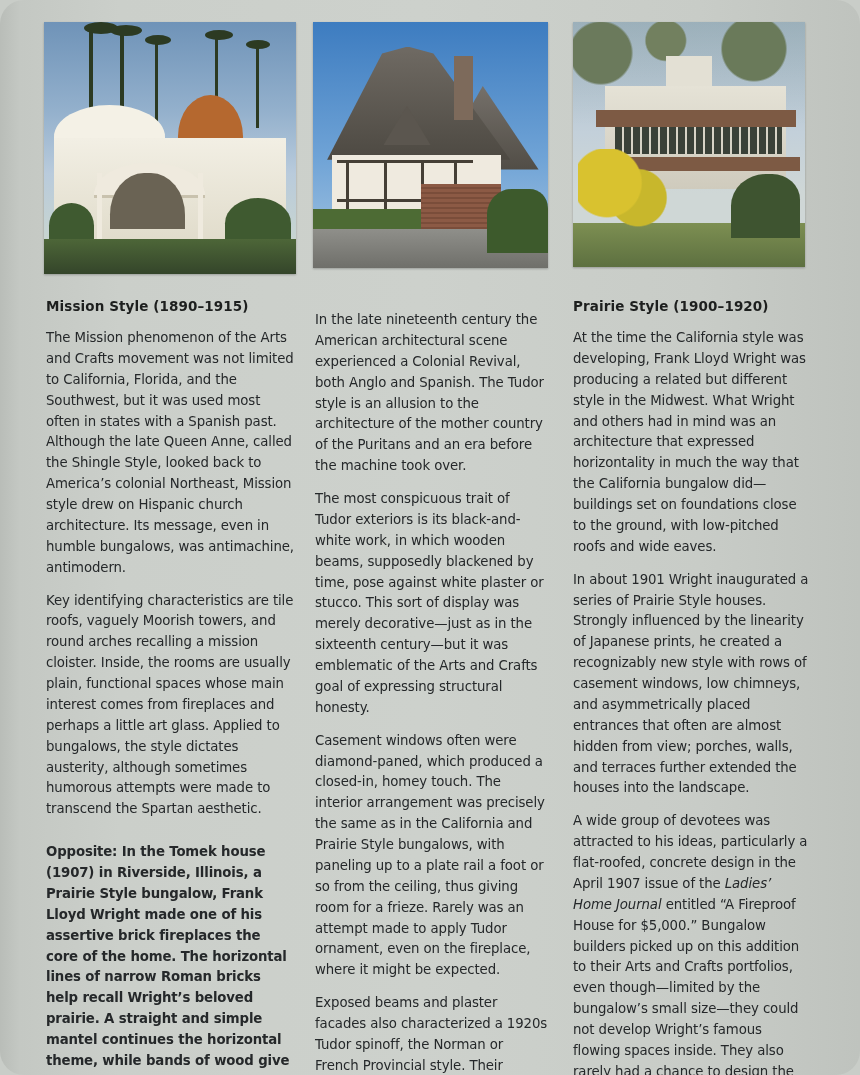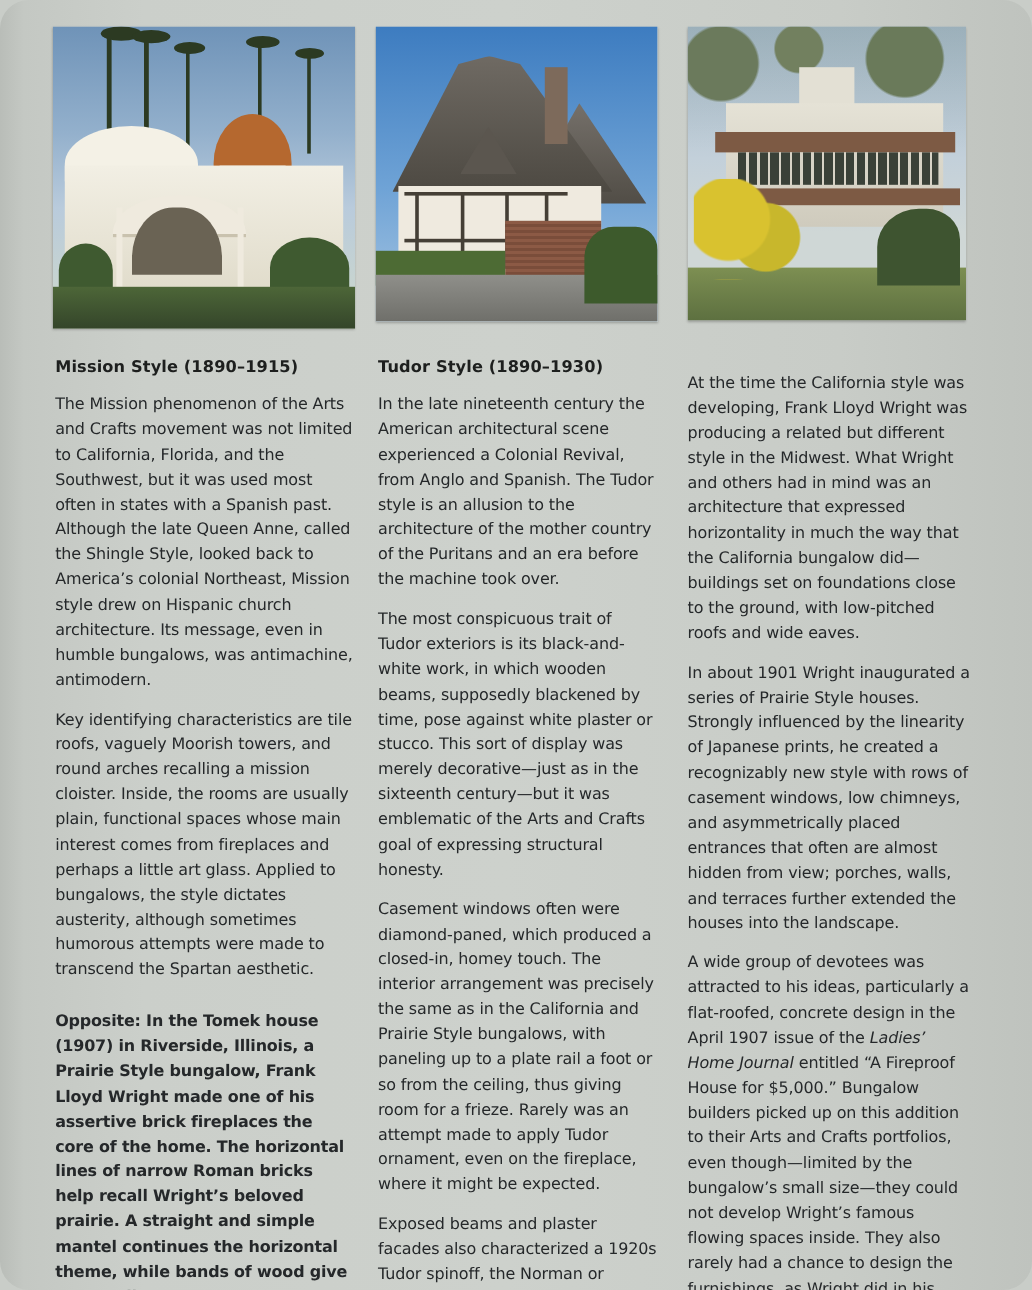--- a/index.html
+++ b/index.html
@@ -278,28 +278,28 @@
     <div class="cols">
 
       <div class="col c1">
         <div class="style-head">Mission Style (1890–1915)</div>
         <p class="body">The Mission phenomenon of the Arts and Crafts movement was not limited to California, Florida, and the Southwest, but it was used most often in states with a Spanish past. Although the late Queen Anne, called the Shingle Style, looked back to America’s colonial Northeast, Mission style drew on Hispanic church architecture. Its message, even in humble bungalows, was antimachine, antimodern.</p>
         <p class="body">Key identifying characteristics are tile roofs, vaguely Moorish towers, and round arches recalling a mission cloister. Inside, the rooms are usually plain, functional spaces whose main interest comes from fireplaces and perhaps a little art glass. Applied to bungalows, the style dictates austerity, although sometimes humorous attempts were made to transcend the Spartan aesthetic.</p>
         <p class="body caption">Opposite: In the Tomek house (1907) in Riverside, Illinois, a Prairie Style bungalow, Frank Lloyd Wright made one of his assertive brick fireplaces the core of the home. The horizontal lines of narrow Roman bricks help recall Wright’s beloved prairie. A straight and simple mantel continues the horizontal theme, while bands of wood give the small house a sense of flowing space.</p>
       </div>
 
       <div class="col c2">
-        <div class="style-head">Tudor Style (1890–1930)</div>
-        <p class="body">In the late nineteenth century the American architectural scene experienced a Colonial Revival, from Anglo and Spanish. The Tudor style is an allusion to the architecture of the mother country of the Puritans and an era before the machine took over.</p>
+        <p class="body">In the late nineteenth century the American architectural scene experienced a Colonial Revival, both Anglo and Spanish. The Tudor style is an allusion to the architecture of the mother country of the Puritans and an era before the machine took over.</p>
         <p class="body">The most conspicuous trait of Tudor exteriors is its black-and-white work, in which wooden beams, supposedly blackened by time, pose against white plaster or stucco. This sort of display was merely decorative—just as in the sixteenth century—but it was emblematic of the Arts and Crafts goal of expressing structural honesty.</p>
         <p class="body">Casement windows often were diamond-paned, which produced a closed-in, homey touch. The interior arrangement was precisely the same as in the California and Prairie Style bungalows, with paneling up to a plate rail a foot or so from the ceiling, thus giving room for a frieze. Rarely was an attempt made to apply Tudor ornament, even on the fireplace, where it might be expected.</p>
         <p class="body">Exposed beams and plaster facades also characterized a 1920s Tudor spinoff, the Norman or French Provincial style. Their interiors rarely displayed recognizably French features, and few attempts were made to articulate furnishings and style.</p>
       </div>
 
       <div class="col c3">
+        <div class="style-head">Prairie Style (1900–1920)</div>
         <p class="body">At the time the California style was developing, Frank Lloyd Wright was producing a related but different style in the Midwest. What Wright and others had in mind was an architecture that expressed horizontality in much the way that the California bungalow did—buildings set on foundations close to the ground, with low-pitched roofs and wide eaves.</p>
         <p class="body">In about 1901 Wright inaugurated a series of Prairie Style houses. Strongly influenced by the linearity of Japanese prints, he created a recognizably new style with rows of casement windows, low chimneys, and asymmetrically placed entrances that often are almost hidden from view; porches, walls, and terraces further extended the houses into the landscape.</p>
         <p class="body"><span>A wide group of devotees was attracted to his ideas, particularly a flat-roofed, concrete design in the April 1907 issue of the </span><span class="ital">Ladies’ Home Journal</span><span> entitled “A Fireproof House for $5,000.” Bungalow builders picked up on this addition to their Arts and Crafts portfolios, even though—limited by the bungalow’s small size—they could not develop Wright’s famous flowing spaces inside. They also rarely had a chance to design the furnishings, as Wright did in his organic, fully coordinated houses.</span></p>
       </div>
 
     </div>
   </div>
 </div>
 
 </body></html>

